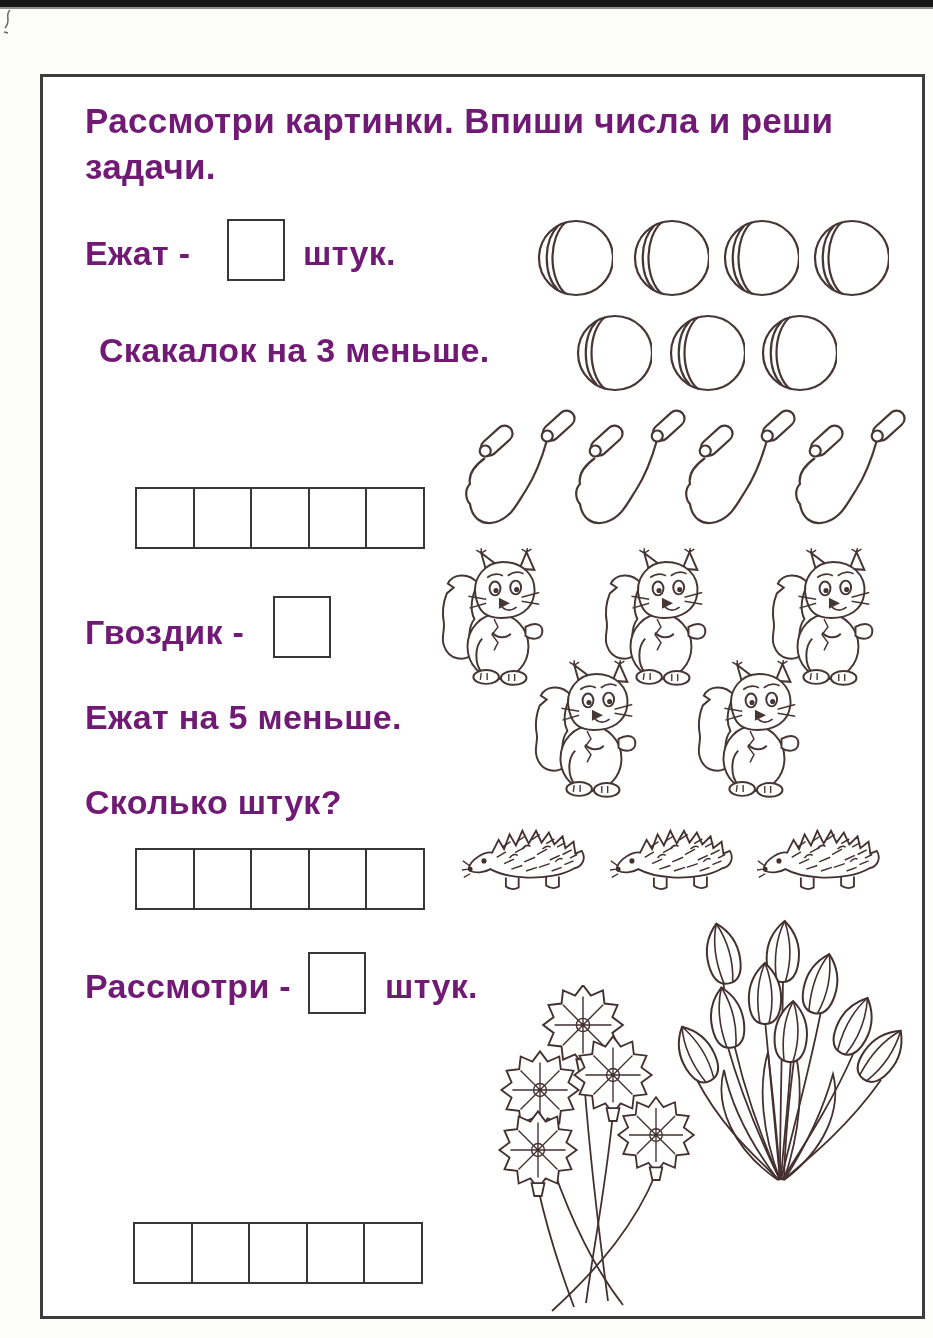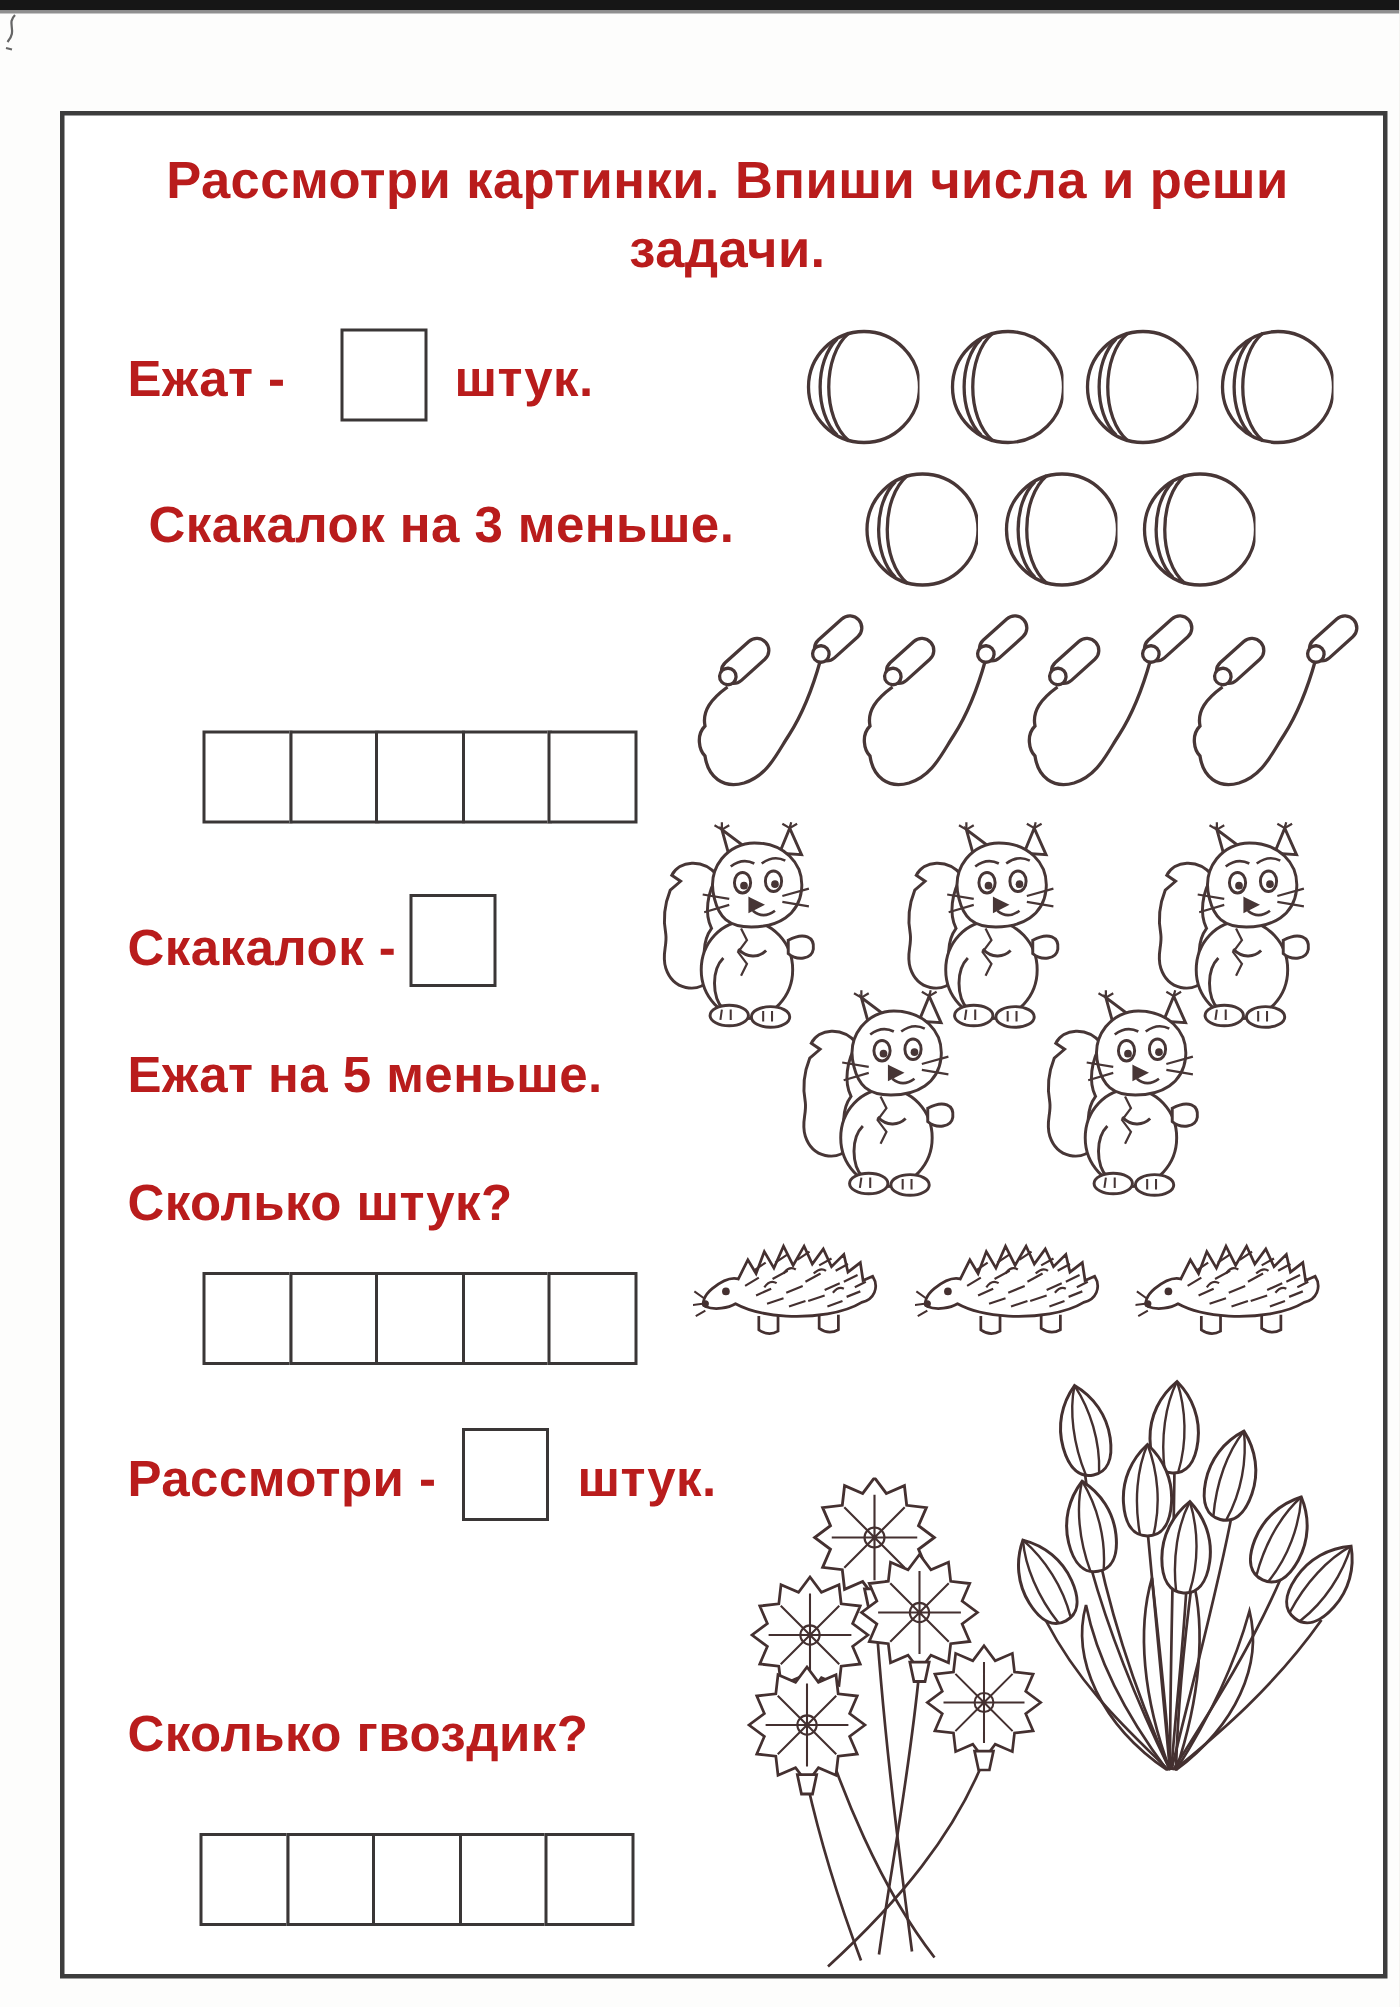--- a/index.html
+++ b/index.html
@@ -9,21 +9,21 @@
     font-family:"Liberation Sans", sans-serif;
   }
   .scan-band { position:absolute; left:0; top:0; width:933px; height:7px; background:#161616; }
   .scan-band2 { position:absolute; left:0; top:7px; width:933px; height:2px; background:#8f8f8f; }
   #frame {
     position:absolute; left:40px; top:74px; width:885px; height:1245px;
     border:3px solid #3d3d3d; box-sizing:border-box; background:#fff;
   }
   .txt {
     position:absolute; font-weight:600; font-size:34px; line-height:1.22;
-    color:#b91c1c; letter-spacing:0.3px; white-space:nowrap;text-align:center;
+    color:#701a75; letter-spacing:0.3px; white-space:nowrap;
   }
   #title { font-size:35px; width:800px; white-space:normal; line-height:1.32; }
   .inbox {
     position:absolute; width:58px; height:62px; box-sizing:border-box;
     border:2.5px solid #3a3636; background:#fff;
     font-weight:600; font-size:32px; color:#2a2526; text-align:center; line-height:58px;
   }
   .cells { position:absolute; display:flex; }
   .cell {
     width:60px; height:62px; box-sizing:border-box;
@@ -163,36 +163,35 @@
   <div class="txt" style="left:303px;top:233px">штук.</div>
   <div class="txt" style="left:99px;top:330px">Скакалок на 3 меньше.</div>
   <div class="cells" style="left:135px;top:487px">
       <div class="cell"></div>
       <div class="cell"></div>
       <div class="cell"></div>
       <div class="cell"></div>
       <div class="cell"></div>
     </div>
 
-  <div class="txt" style="left:85px;top:612px">Скакалок  -</div>
+  <div class="txt" style="left:85px;top:612px">Гвоздик  -</div>
   <div class="inbox" style="left:273px;top:596px"></div>
   <div class="txt" style="left:85px;top:697px">Ежат на 5 меньше.</div>
   <div class="txt" style="left:85px;top:782px">Сколько штук?</div>
   <div class="cells" style="left:135px;top:848px">
       <div class="cell"></div>
       <div class="cell"></div>
       <div class="cell"></div>
       <div class="cell"></div>
       <div class="cell"></div>
     </div>
 
   <div class="txt" style="left:85px;top:966px">Рассмотри -</div>
   <div class="inbox" style="left:308px;top:952px"></div>
   <div class="txt" style="left:385px;top:966px">штук.</div>
-  <div class="txt" style="left:85px;top:1136px">Сколько гвоздик?</div>
   <div class="cells" style="left:133px;top:1222px">
       <div class="cell"></div>
       <div class="cell"></div>
       <div class="cell"></div>
       <div class="cell"></div>
       <div class="cell"></div>
     </div>
 
   <div>
       <svg class="pic" style="left:531px;top:217px;width:82px;height:82px" viewBox="0 0 82 82">

